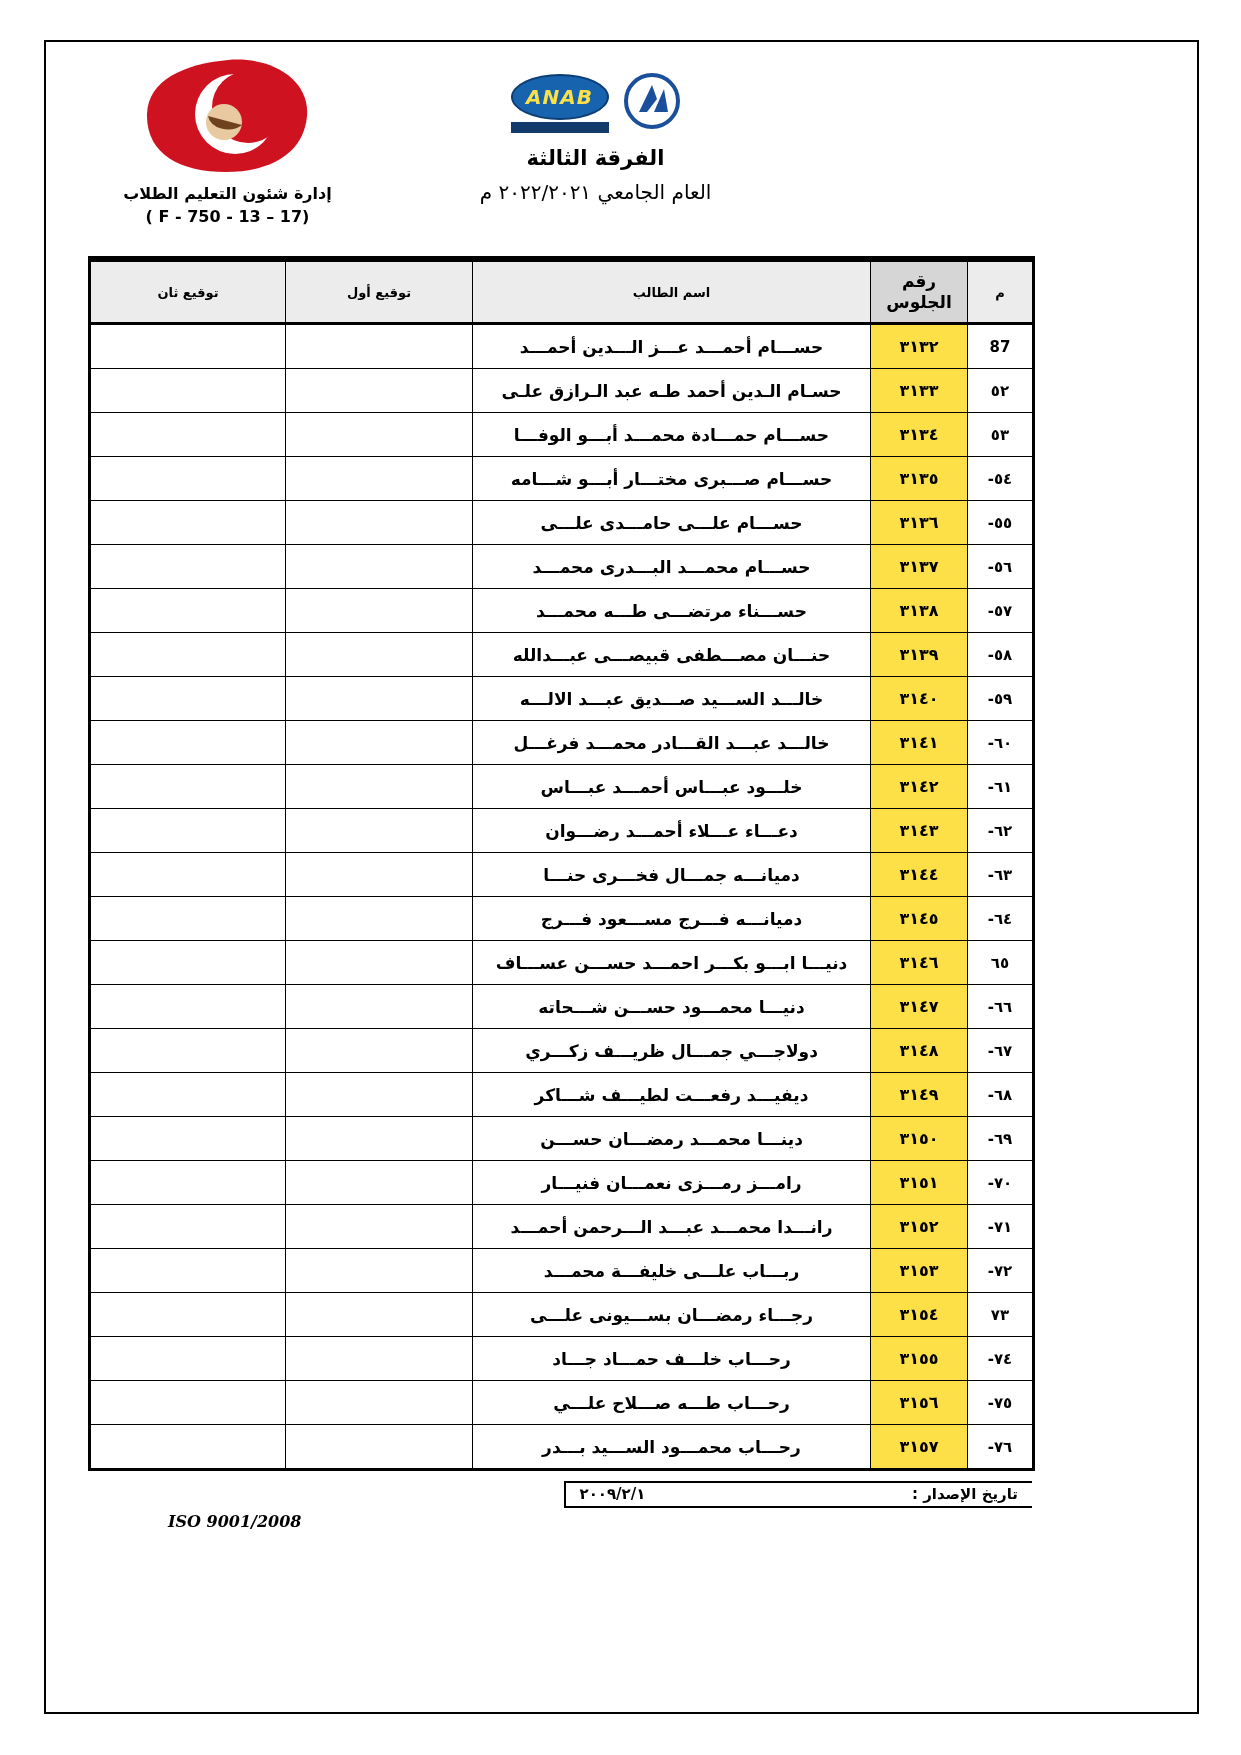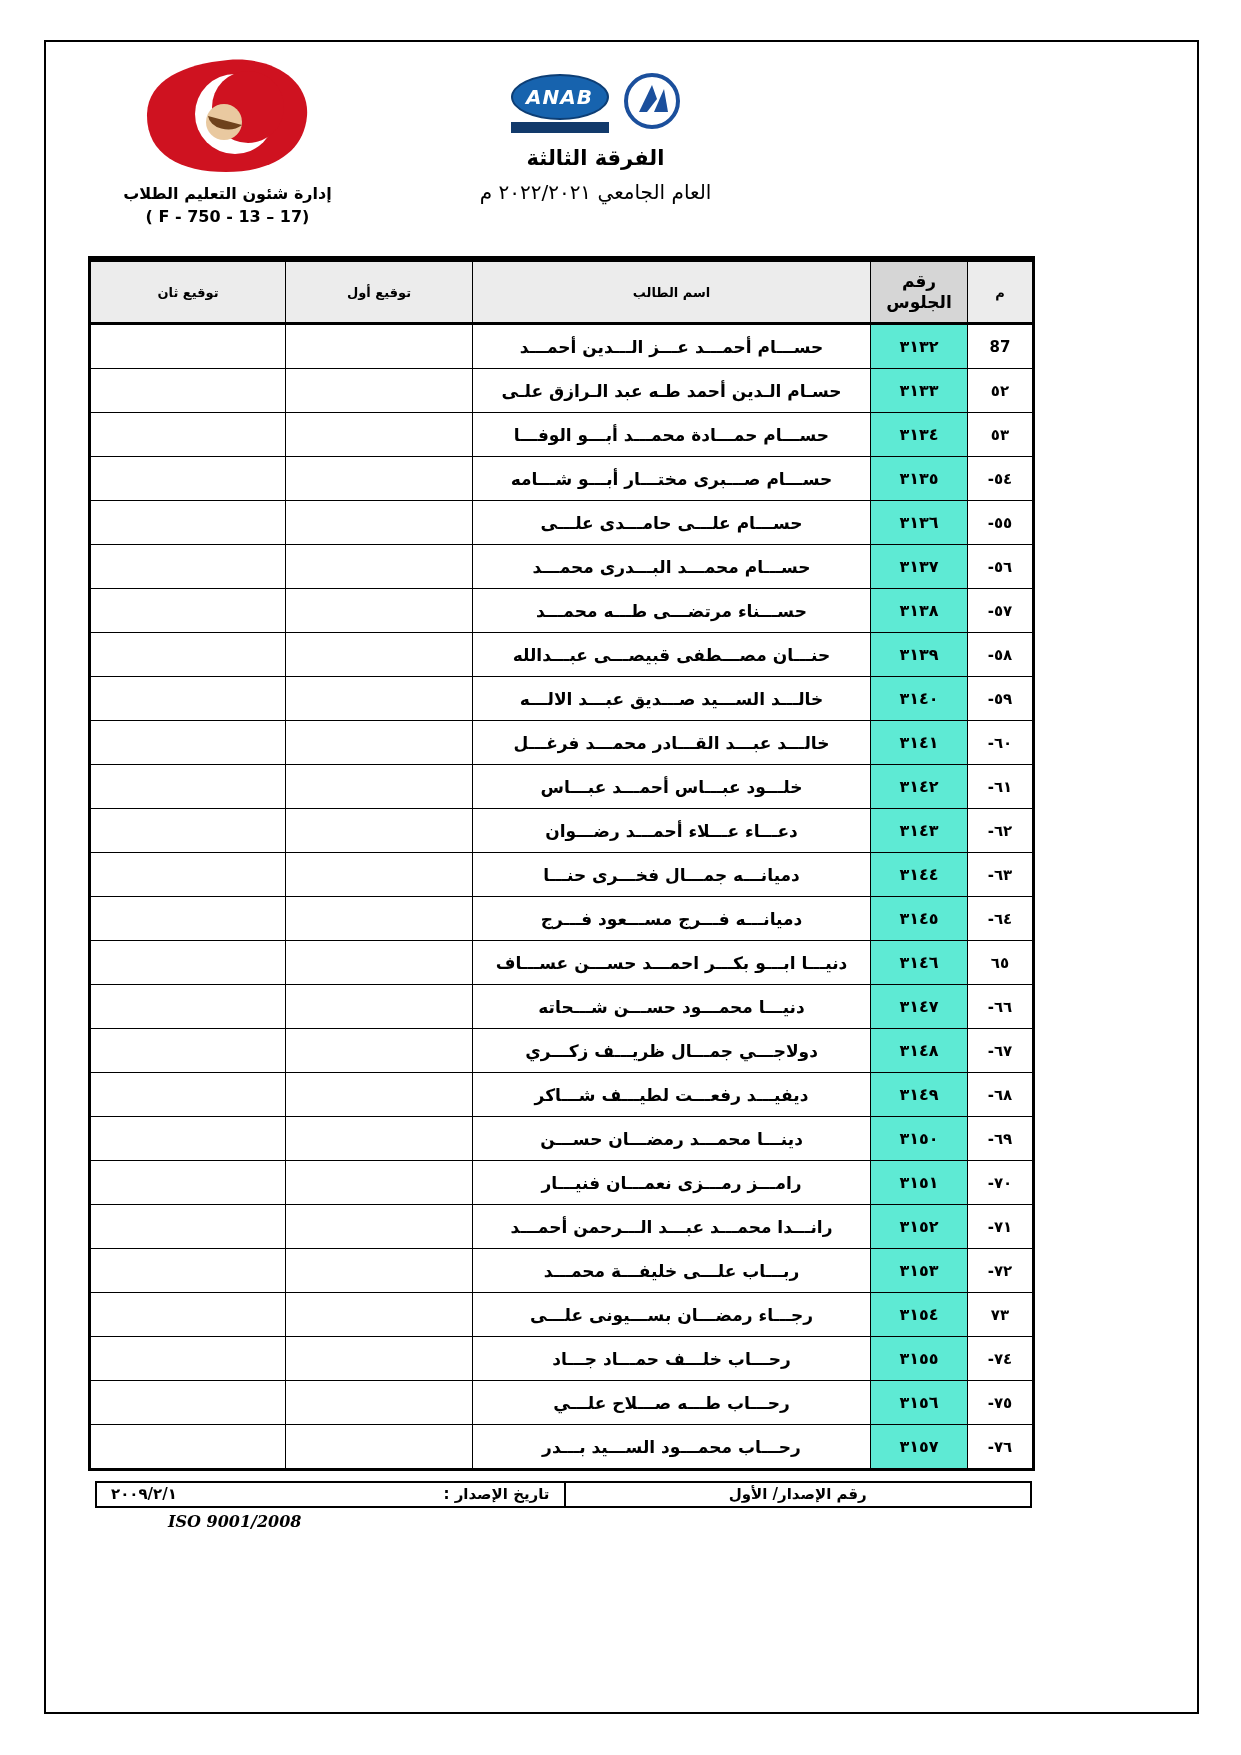--- a/index.html
+++ b/index.html
@@ -12,21 +12,21 @@
     border:2px solid #000;
   }
   
   .hdr-right{position:absolute;top:60px;left:905px;width:245px;text-align:center;}
   .hdr-right .uni{font-size:18px;font-weight:bold;margin-top:6px;}
   .hdr-right .fac{font-size:16px;font-weight:bold;margin-top:2px;}
   .hdr-center{position:absolute;top:72px;left:438px;width:315px;text-align:center;}
   .logo-row{display:flex;justify-content:center;align-items:center;gap:14px;}
   .anab-oval{
     width:94px;height:42px;background:#1763ae;border:2px solid #0d3e75;
-    border-radius:50% / 50%;color:#ffffff;font-weight:bold;font-style:italic;
+    border-radius:50% / 50%;color:#fde047;font-weight:bold;font-style:italic;
     font-size:20px;line-height:42px;text-align:center;letter-spacing:1px;
   }
   .anab-bar{width:98px;height:11px;background:#123a6b;margin-top:2px;}
   .grade{font-size:21px;font-weight:bold;margin-top:12px;}
   .year{font-size:20px;font-weight:normal;margin-top:10px;}
   .hdr-left{position:absolute;top:56px;left:100px;width:255px;text-align:center;}
   .dept{font-size:16px;font-weight:bold;margin-top:4px;}
   .form-code{font-size:16px;font-weight:bold;margin-top:4px;direction:ltr;}
   
   table.students{
@@ -35,21 +35,21 @@
     border:3px solid #000;border-top:6px solid #000;
   }
   table.students th,table.students td{border:1px solid #000;}
   table.students thead th{
     height:58px;font-size:13px;font-weight:bold;background:#ececec;
     border-bottom:3px solid #000;text-align:center;vertical-align:middle;
   }
   table.students thead th.col-seat{background:#d6d6d6;font-size:17px;line-height:1.25;}
   table.students tbody td{height:41px;text-align:center;vertical-align:middle;font-weight:bold;}
   td.col-index{font-size:15px;}
-  td.col-seat{background:#5eead4;font-size:16px;letter-spacing:2px;}
+  td.col-seat{background:#fde047;font-size:16px;letter-spacing:2px;}
   td.col-name{font-size:17px;white-space:nowrap;overflow:hidden;padding:0 10px;}
   
   .footer-strip{
     position:absolute;left:95px;top:1481px;width:937px;height:27px;
     display:flex;direction:rtl;font-weight:bold;font-size:15px;
   }
   .footer-cell{border:2px solid #000;box-sizing:border-box;height:27px;line-height:23px;}
   .cell-issue{width:50%;text-align:center;}
   .cell-date{
     width:50%;border-left:2px solid #000;border-right:none;
@@ -300,20 +300,19 @@
           <td class="col-index">٧٦-</td>
           <td class="col-seat">٣١٥٧</td>
           <td class="col-name">رحـــاب محمـــود الســـيد بـــدر</td>
           <td class="col-sig"></td>
           <td class="col-sig"></td>
         </tr>
       </tbody>
   </table>
 
   <div class="footer-strip">
-    <div class="footer-cell cell-issue">رقم الإصدار/ الأول</div>
     <div class="footer-cell cell-date">
       <span>تاريخ الإصدار :</span>
       <span>٢٠٠٩/٢/١</span>
     </div>
   </div>
   <div class="iso-note">ISO 9001/2008</div>
 </div>
 
 </body></html>

